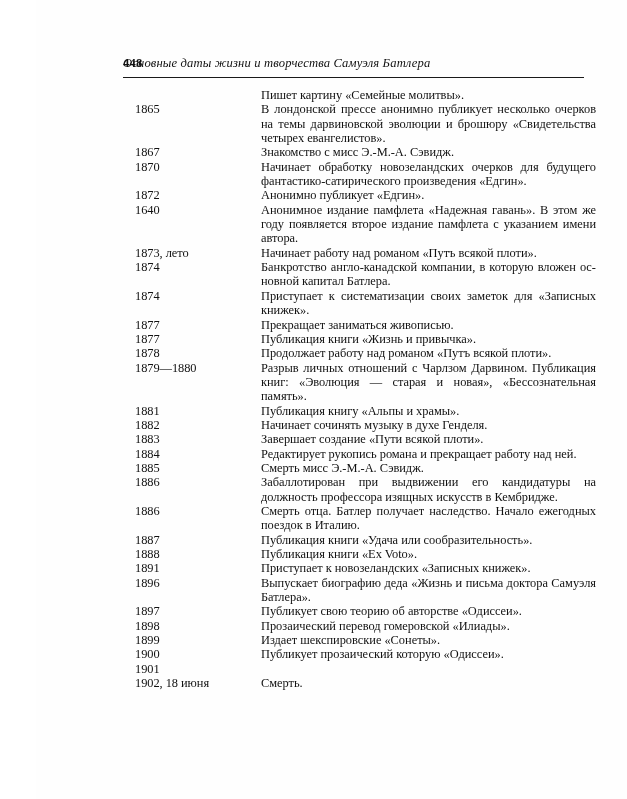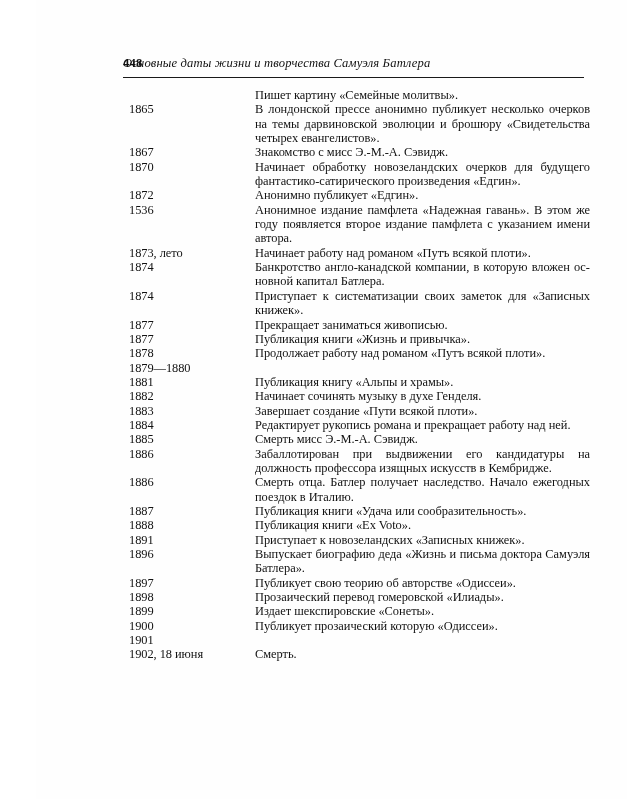--- a/index.html
+++ b/index.html
@@ -61,21 +61,21 @@
     left: 87px;
     top: 77px;
     width: 461px;
     height: 1.4px;
     background: #1a1a1a;
   }
 
   
   .chron {
     position: absolute;
-    left: 93px;
+    left: 99px;
     top: 88px;
     width: 461px;
   }
   .chron-row {
     display: flex;
     align-items: flex-start;
     width: 461px;
   }
   .chron-year {
     flex: 0 0 126px;
@@ -122,21 +122,21 @@
       </div>
       <div class="chron-row">
         <div class="chron-year">1870</div>
         <div class="chron-desc">Начинает обработку новозеландских очерков для будущего фан­тастико-сатирического произведения «Едгин».</div>
       </div>
       <div class="chron-row">
         <div class="chron-year">1872</div>
         <div class="chron-desc nojust">Анонимно публикует «Едгин».</div>
       </div>
       <div class="chron-row">
-        <div class="chron-year">1536</div>
+        <div class="chron-year">1640</div>
         <div class="chron-desc">Анонимное издание памфлета «Надежная гавань». В этом же году появляется второе издание памфлета с указанием имени автора.</div>
       </div>
       <div class="chron-row">
         <div class="chron-year">1873, лето</div>
         <div class="chron-desc nojust">Начинает работу над романом «Путъ всякой плоти».</div>
       </div>
       <div class="chron-row">
         <div class="chron-year">1874</div>
         <div class="chron-desc">Банкротство англо-канадской компании, в которую вложен ос­новной капитал Батлера.</div>
       </div>
@@ -151,20 +151,21 @@
       <div class="chron-row">
         <div class="chron-year">1877</div>
         <div class="chron-desc nojust">Публикация книги «Жизнь и привычка».</div>
       </div>
       <div class="chron-row">
         <div class="chron-year">1878</div>
         <div class="chron-desc nojust">Продолжает работу над романом «Путъ всякой плоти».</div>
       </div>
       <div class="chron-row">
         <div class="chron-year">1879—1880</div>
+        <div class="chron-desc">Разрыв личных отношений с Чарлзом Дарвином. Публикация книг: «Эволюция — старая и новая», «Бессознательная память».</div>
       </div>
       <div class="chron-row">
         <div class="chron-year">1881</div>
         <div class="chron-desc nojust">Публикация книгу «Альпы и храмы».</div>
       </div>
       <div class="chron-row">
         <div class="chron-year">1882</div>
         <div class="chron-desc nojust">Начинает сочинять музыку в духе Генделя.</div>
       </div>
       <div class="chron-row">

